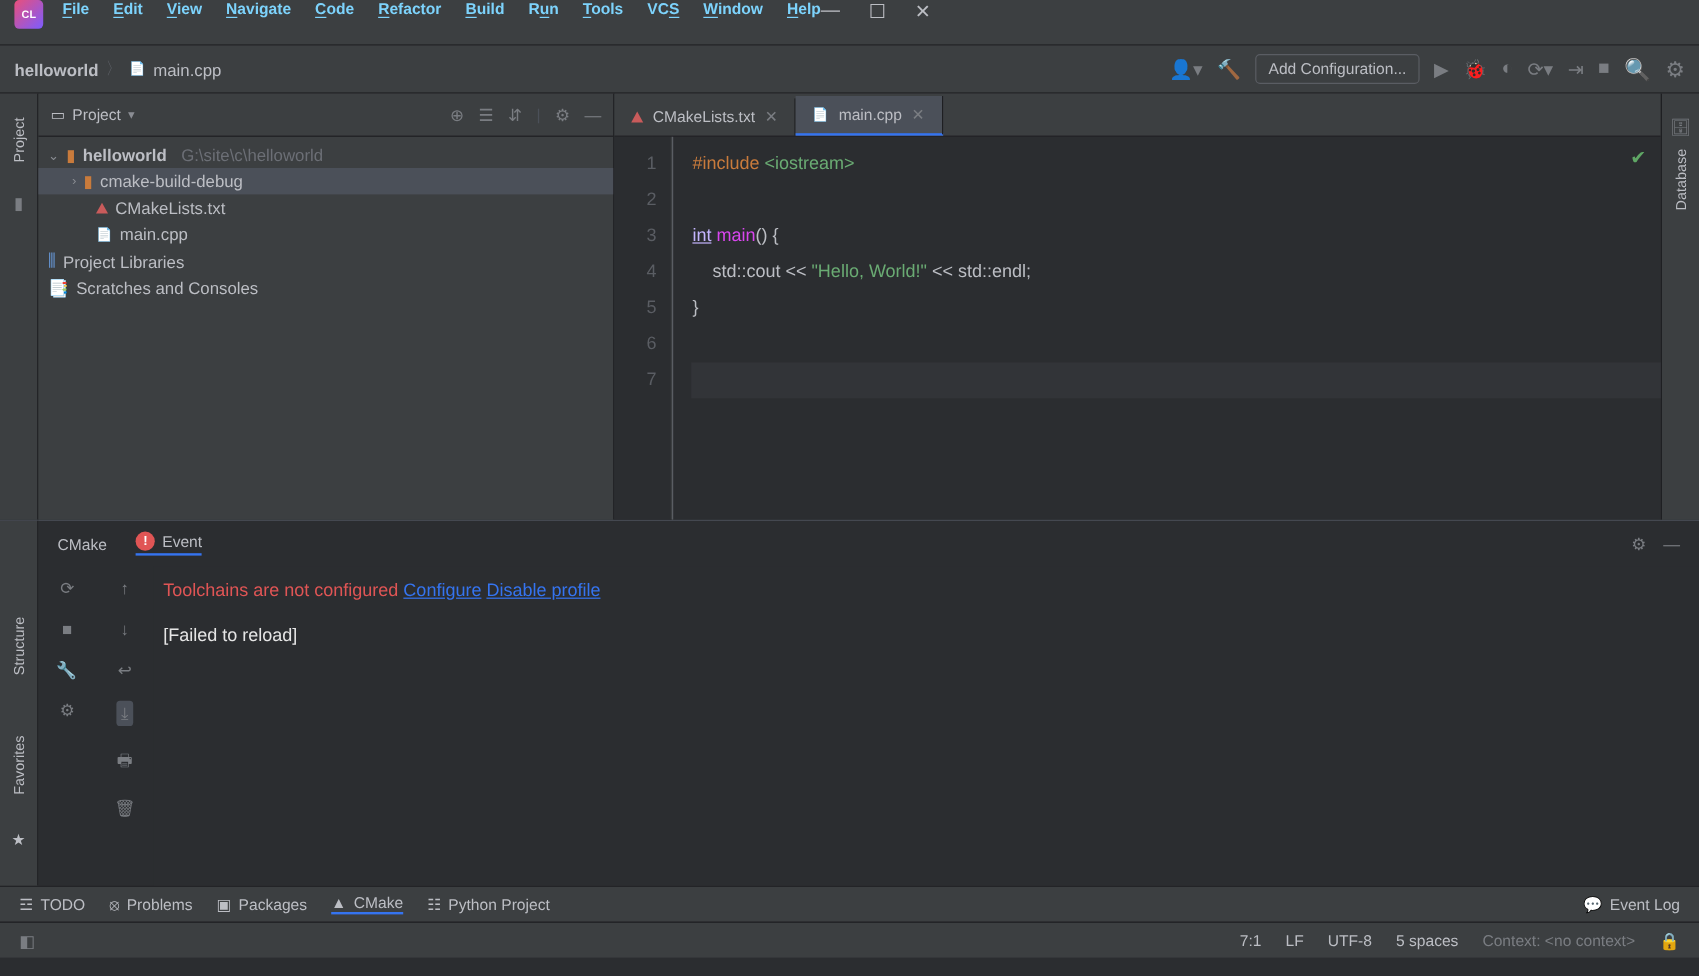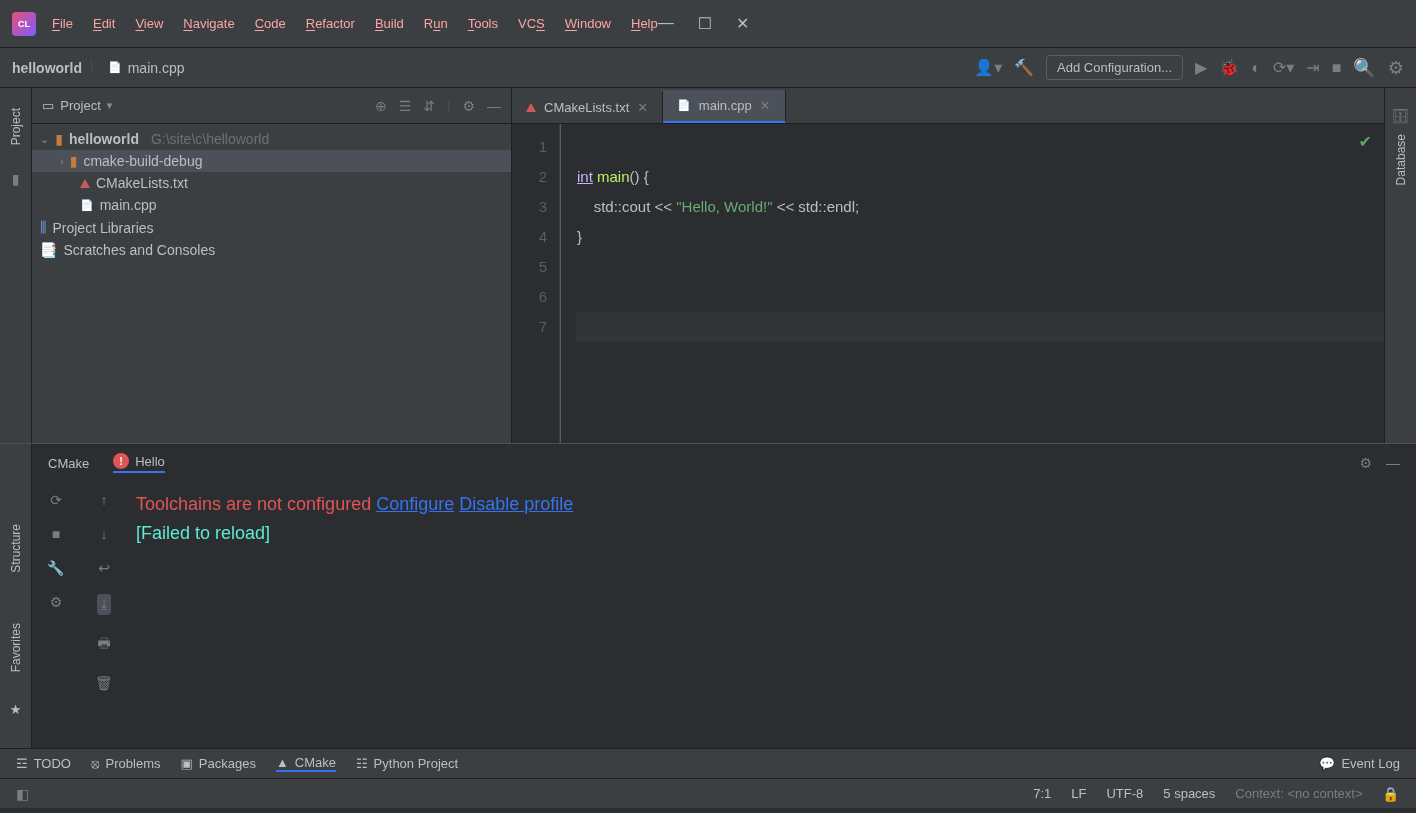--- a/index.html
+++ b/index.html
@@ -1,20 +1,20 @@
 <!DOCTYPE html>
 <html><head>
 <meta charset="utf-8">
 <style>
 * { margin: 0; padding: 0; box-sizing: border-box; font-family: "Segoe UI", Arial, sans-serif; }
 body { background: #2b2d30; color: #bcbec4; font-size: 13px; overflow: hidden; width: 1416px; height: 813px; position: relative; }
-.titlebar { height: 48px; background: #3c3f41; display: flex; align-items: center; padding: 0 12px; border-bottom: 1px solid #1e1f22; }
+.titlebar { height: 38px; background: #3c3f41; display: flex; align-items: flex-start; padding: 0 12px; border-bottom: 1px solid #1e1f22; }
 .logo { width: 24px; height: 24px; background: linear-gradient(135deg, #e94f7a, #7c5cff); border-radius: 4px; margin-right: 16px; display: flex; align-items: center; justify-content: center; color: #fff; font-size: 9px; font-weight: bold; }
 .menu { display: flex; gap: 20px; }
-.menu-item { color: #fca5a5; cursor: pointer; }
+.menu-item { color: #7dd3fc; cursor: pointer; font-weight: bold; }
 .menu-item u { text-decoration: underline; text-underline-offset: 2px; }
 .title-text { flex: 1; text-align: center; color: #7a7d82; }
 .win-controls { display: flex; gap: 24px; font-size: 16px; color: #bcbec4; }
 .win-btn { cursor: pointer; }
 .navbar { height: 40px; background: #3c3f41; display: flex; align-items: center; padding: 0 12px; border-bottom: 1px solid #1e1f22; }
 .breadcrumb { display: flex; align-items: center; gap: 6px; font-size: 14px; }
 .bc-sep { color: #5a5d63; }
 .navbar-right { margin-left: auto; display: flex; align-items: center; gap: 12px; }
 .icon-btn { color: #7a7d82; cursor: pointer; font-size: 16px; display: inline-flex; align-items: center; justify-content: center; }
 .add-config { border: 1px solid #5a5d63; border-radius: 4px; padding: 4px 10px; color: #bcbec4; cursor: pointer; }
@@ -40,44 +40,44 @@
 .tab.active { background: #4b5059; border-bottom: 2px solid #3574f0; }
 .tab-close { color: #7a7d82; cursor: pointer; }
 .editor { flex: 1; display: flex; font-family: "Consolas", monospace; font-size: 15px; position: relative; }
 .gutter { width: 48px; background: #2b2d30; color: #5a5d63; text-align: right; padding: 8px 12px 0 0; border-right: 1px solid #3c3f41; }
 .gutter div { line-height: 30px; }
 .code { flex: 1; padding: 8px 0 0 16px; border-left: 1px solid #5a5d63; }
 .code-line { line-height: 30px; white-space: pre; }
 .kw-include { color: #c97b3c; }
 .kw-lib { color: #6aab73; }
 .kw-type { color: #c4b5fd; text-decoration: underline; }
-.kw-func { color: #bef264; }
+.kw-func { color: #d946ef; }
 .kw-str { color: #6aab73; }
 .kw-num { color: #3574f0; }
 .kw-ret { color: #cf8e6d; }
 .kw-ns { color: #bcbec4; }
 .code-check { position: absolute; top: 8px; right: 12px; color: #5fa765; font-size: 16px; }
 .cursor-line { position: absolute; left: 64px; right: 0; top: 188px; height: 30px; background: #323438; z-index: 0; }
 @keyframes blink { 50% { opacity: 0; } }
 .right-rail { width: 32px; background: #3c3f41; display: flex; flex-direction: column; align-items: center; padding-top: 20px; gap: 10px; border-left: 1px solid #1e1f22; }
 .bottom-panel { height: 305px; background: #2b2d30; border-top: 1px solid #4b5059; display: flex; }
 .bottom-left-rail { width: 32px; background: #3c3f41; display: flex; flex-direction: column; align-items: center; padding-top: 80px; gap: 30px; border-right: 1px solid #1e1f22; }
 .bottom-content { flex: 1; display: flex; flex-direction: column; }
 .bottom-tabs { height: 38px; display: flex; align-items: center; padding: 0 16px; gap: 24px; }
 .btab { color: #bcbec4; cursor: pointer; display: flex; align-items: center; gap: 6px; }
 .btab.active { border-bottom: 2px solid #3574f0; padding-bottom: 2px; }
 .err-circle { width: 16px; height: 16px; background: #e05555; border-radius: 50%; display: inline-flex; align-items: center; justify-content: center; color: #fff; font-size: 11px; font-weight: bold; }
 .bottom-tools-right { margin-left: auto; display: flex; gap: 14px; }
 .bottom-body { flex: 1; display: flex; }
 .bottom-gutter { width: 48px; display: flex; flex-direction: column; align-items: center; padding-top: 10px; gap: 18px; border-right: none; }
 .bottom-gutter2 { width: 48px; display: flex; flex-direction: column; align-items: center; padding-top: 10px; gap: 18px; }
-.console { flex: 1; padding: 12px 8px; font-family: "Consolas", monospace; font-size: 18px; background: #2b2d30; }
+.console { flex: 1; padding: 12px 8px; font-family: "Consolas", monospace; font-size: 15px; background: #2b2d30; }
 .con-err { color: #e05555; }
 .con-link { color: #3574f0; text-decoration: underline; cursor: pointer; }
-.con-fail { color: #5eead4; margin-top: 8px; }
+.con-fail { color: #e5e5e5; margin-top: 20px; }
 .bottom-bar { height: 30px; background: #3c3f41; display: flex; align-items: center; padding: 0 16px; gap: 20px; border-top: 1px solid #1e1f22; }
 .bb-item { display: flex; align-items: center; gap: 6px; cursor: pointer; font-size: 13px; }
 .bb-item.active { border-bottom: 2px solid #3574f0; }
 .bb-right { margin-left: auto; display: flex; gap: 20px; align-items: center; }
 .status-bar { height: 30px; background: #3c3f41; display: flex; align-items: center; justify-content: flex-end; padding: 0 16px; gap: 20px; color: #bcbec4; font-size: 13px; border-top: 1px solid #1e1f22; }
 .status-left { margin-right: auto; display:flex; gap:10px; align-items:center;}
 .small-icon { font-size: 14px; }
 .tri-icon { display:inline-block; width:0; height:0; border-left:5px solid transparent; border-right:5px solid transparent; border-bottom:9px solid #c95b5b;}
 </style>
 </head>
@@ -200,20 +200,21 @@
       <div class="gutter">
         <div>1</div>
           <div>2</div>
           <div>3</div>
           <div>4</div>
           <div>5</div>
           <div>6</div>
           <div>7</div>
       </div>
       <div class="code" style="position:relative; z-index:1;">
+        <div class="code-line"><span class="kw-include">#include</span><span class="kw-lib"> &lt;iostream&gt;</span></div>
         <div class="code-line"> </div>
         <div class="code-line"><span class="kw-type">int</span><span class="kw-func"> main</span><span>() {</span></div>
         <div class="code-line"><span class="kw-ns">    std::cout &lt;&lt; </span><span class="kw-str">"Hello, World!"</span><span> &lt;&lt; std::endl;</span></div>
         <div class="code-line"><span>}</span></div>
         <div class="code-line"> </div>
       </div>
       <div class="code-check">✔</div>
     </div>
   </div>
 
@@ -227,21 +228,21 @@
   <div class="bottom-left-rail">
     <span class="rail-label">Structure</span>
     <span class="rail-label" style="margin-top:20px;">Favorites</span>
     <span style="color:#bcbec4;">★</span>
   </div>
   <div class="bottom-content">
     <div class="bottom-tabs">
       <span class="btab">CMake</span>
       <span class="btab active">
         <span class="err-circle">!</span>
-        <span>Hello</span>
+        <span>Event</span>
       </span>
       <div class="bottom-tools-right">
         <span class="icon-btn small-icon">⚙</span>
         <span class="icon-btn small-icon">—</span>
       </div>
     </div>
     <div class="bottom-body">
       <div class="bottom-gutter">
         <span class="icon-btn small-icon">⟳</span>
         <span class="icon-btn small-icon">■</span>

